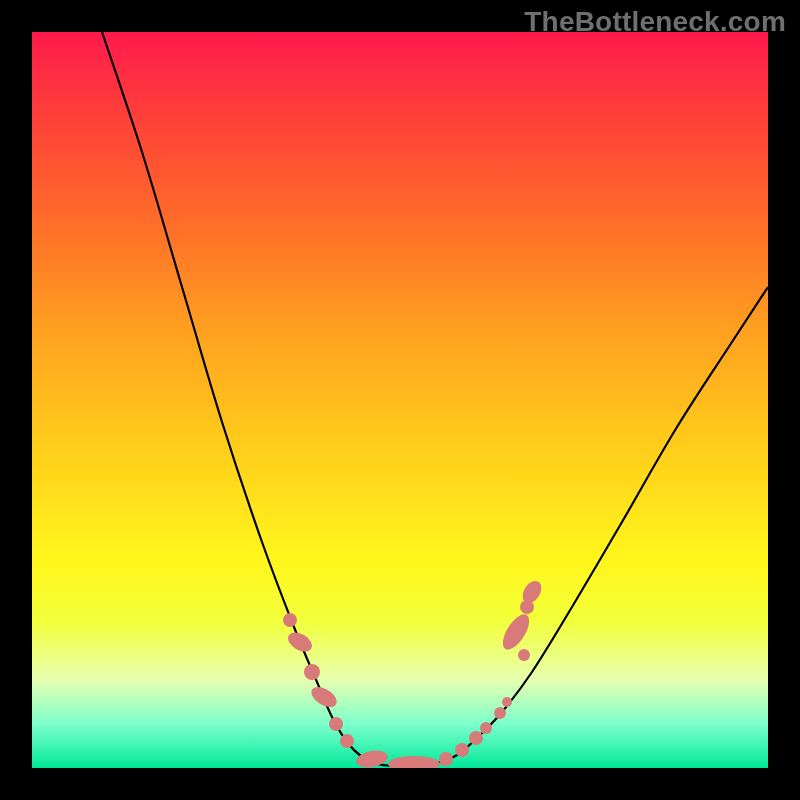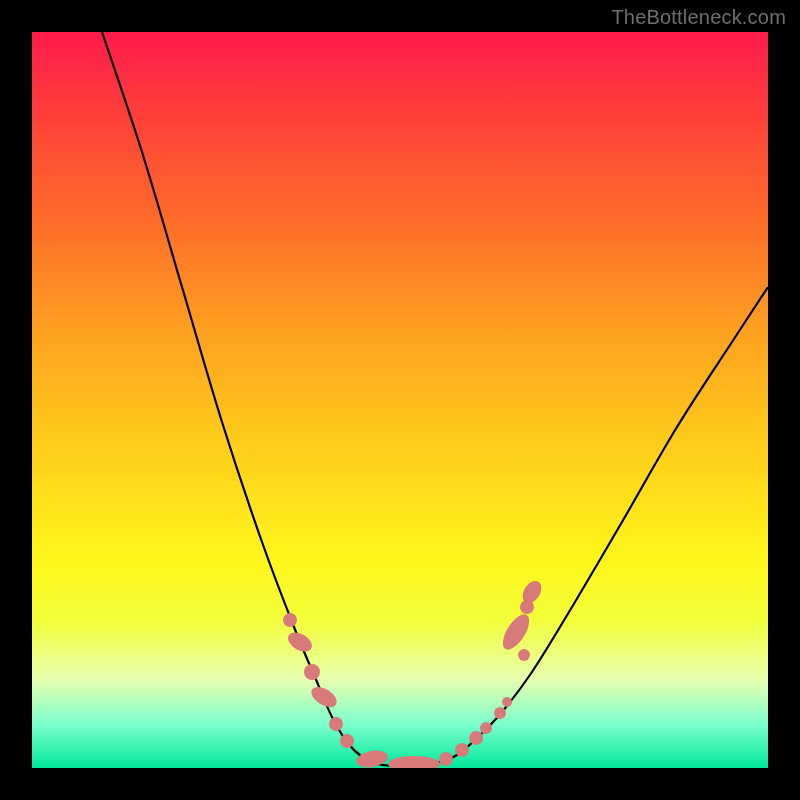--- a/index.html
+++ b/index.html
@@ -35,22 +35,22 @@
       #f2ff3a 80%,
       #e7ffb0 88%,
       #7dffcc 94%,
       #00e89a 100%);
   }
   .attribution {
     position: absolute;
     top: 6px;
     right: 14px;
     color: #6f6f6f;
-    font-size: 20px;
-    font-weight: 400;
+    font-size: 28px;
+    font-weight: 700;
     letter-spacing: 0.2px;
   }
   svg.overlay {
     position: absolute;
     top: 32px;
     left: 32px;
     width: 736px;
     height: 736px;
   }
   .curve {

